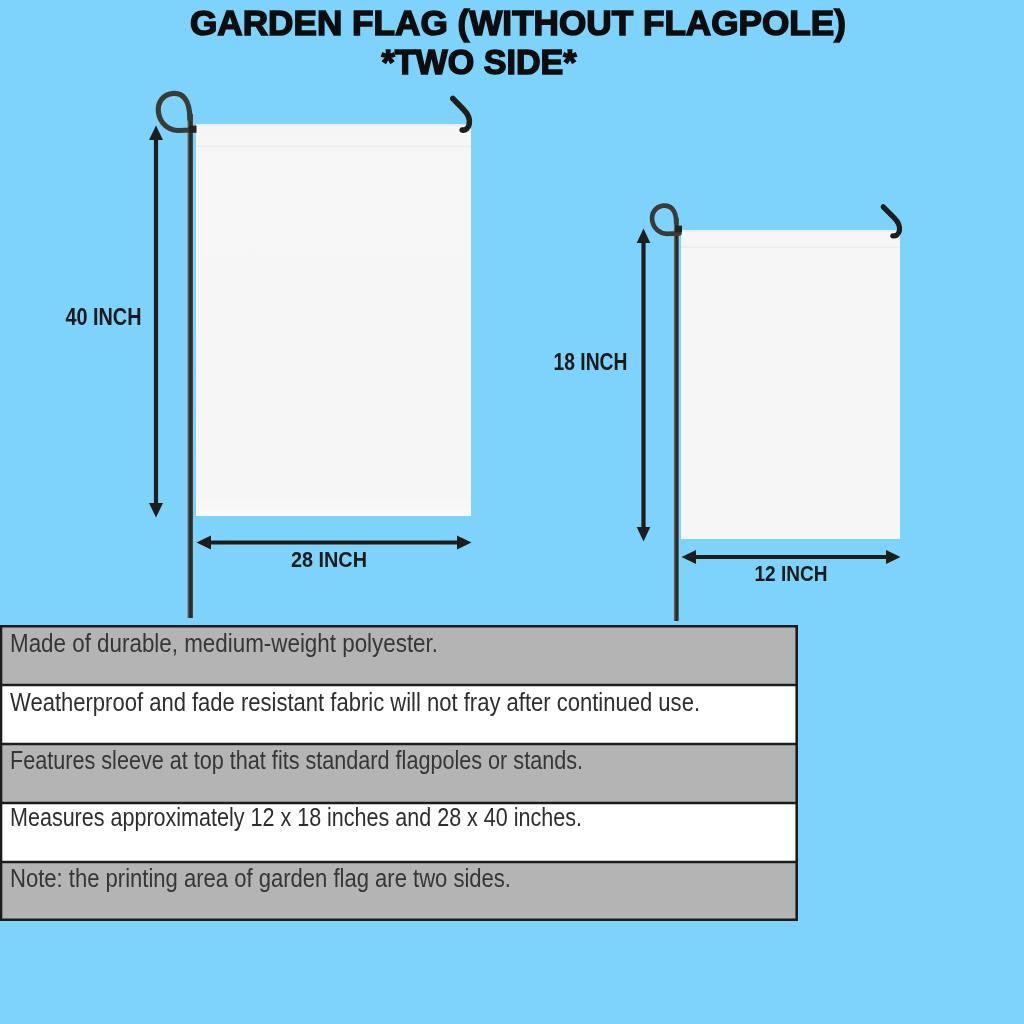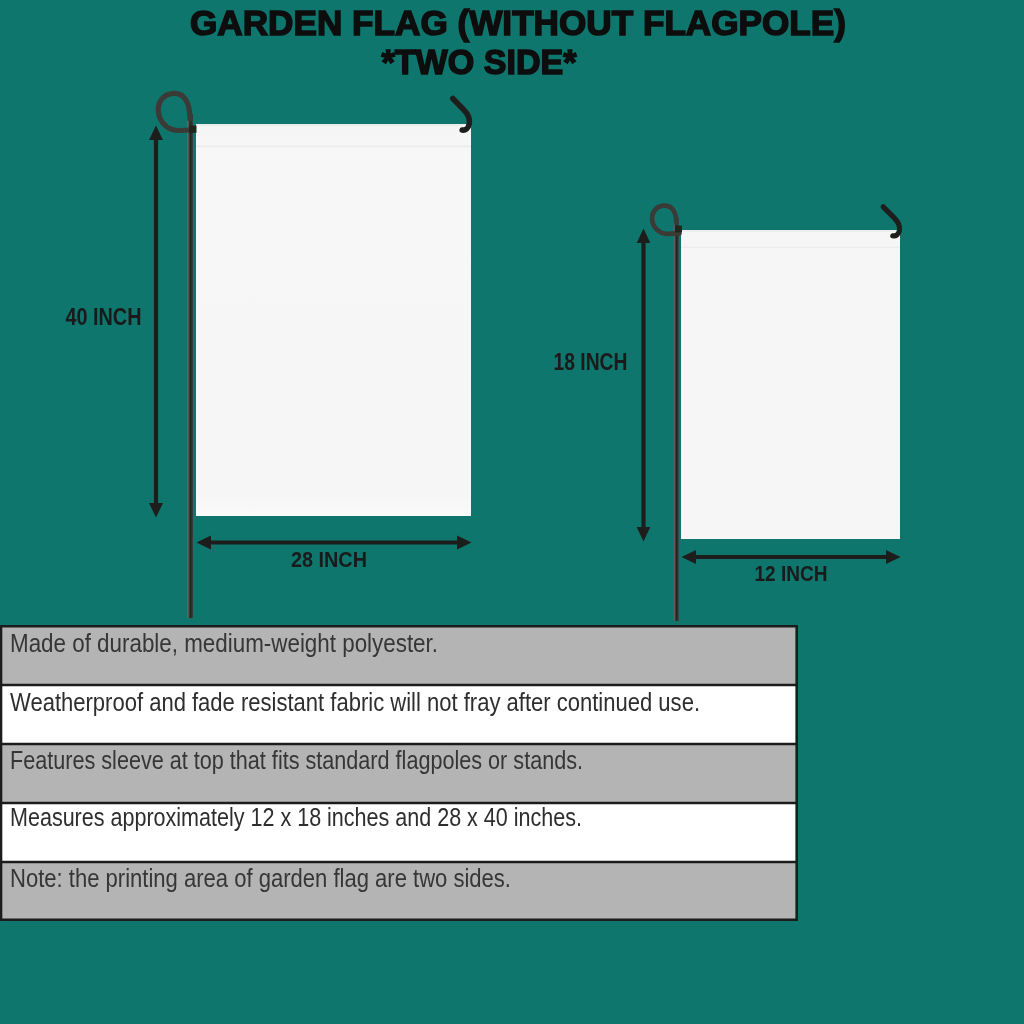--- a/index.html
+++ b/index.html
@@ -1,16 +1,16 @@
 <!DOCTYPE html>
 <html><head>
 <meta charset="utf-8">
 <style>
   html,body{margin:0;padding:0;background:#ffffff;}
-  #page{position:relative;width:1024px;height:1024px;background:#0f766e;overflow:hidden;
+  #page{position:relative;width:1024px;height:1024px;background:#7dd3fc;overflow:hidden;
         font-family:"Liberation Sans", sans-serif;}
   svg text{font-family:"Liberation Sans", sans-serif;}
 </style>
 </head>
 <body>
 <div id="page">
 <svg width="1024" height="1024" viewBox="0 0 1024 1024">
   <defs>
     <linearGradient id="poleGradL" x1="187.5" y1="0" x2="192.9" y2="0" gradientUnits="userSpaceOnUse">
       <stop offset="0" stop-color="#72726c"></stop>

